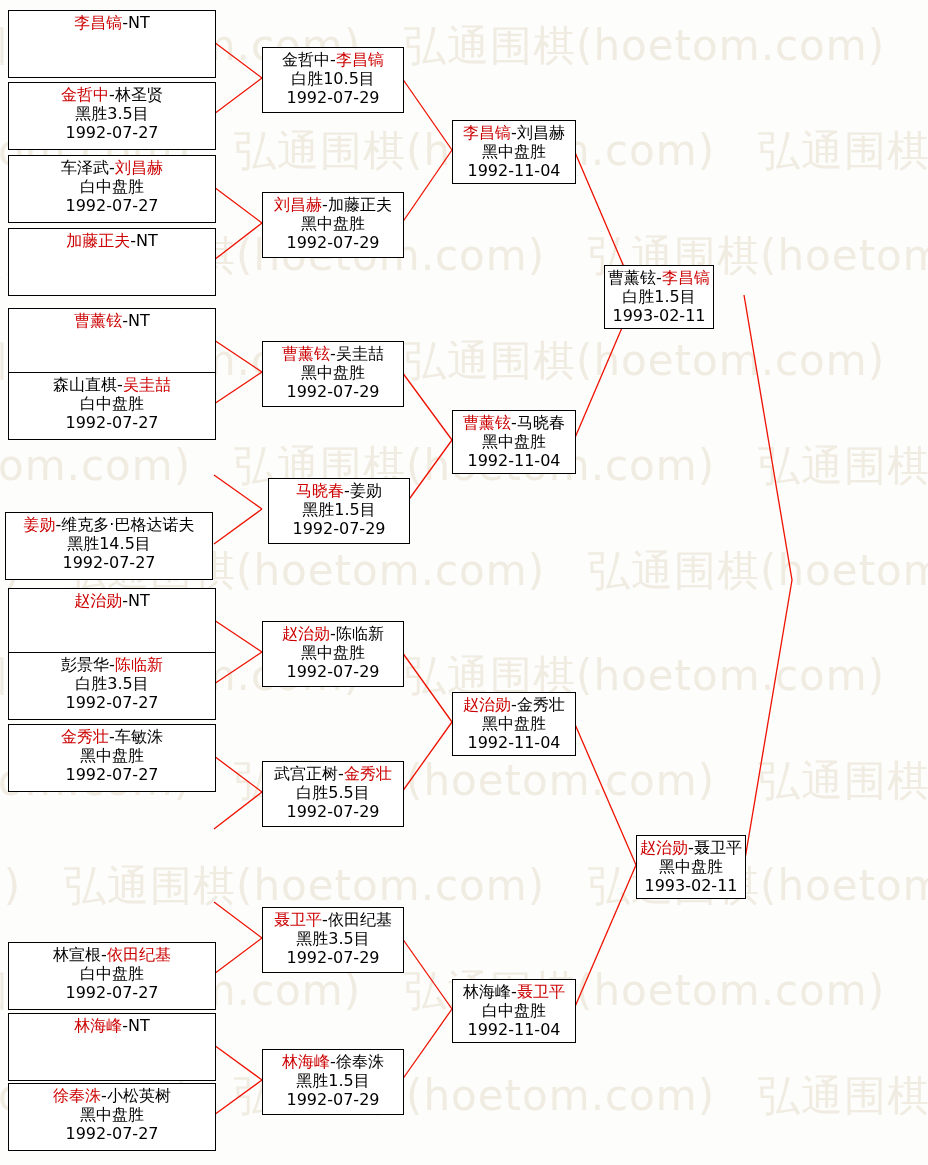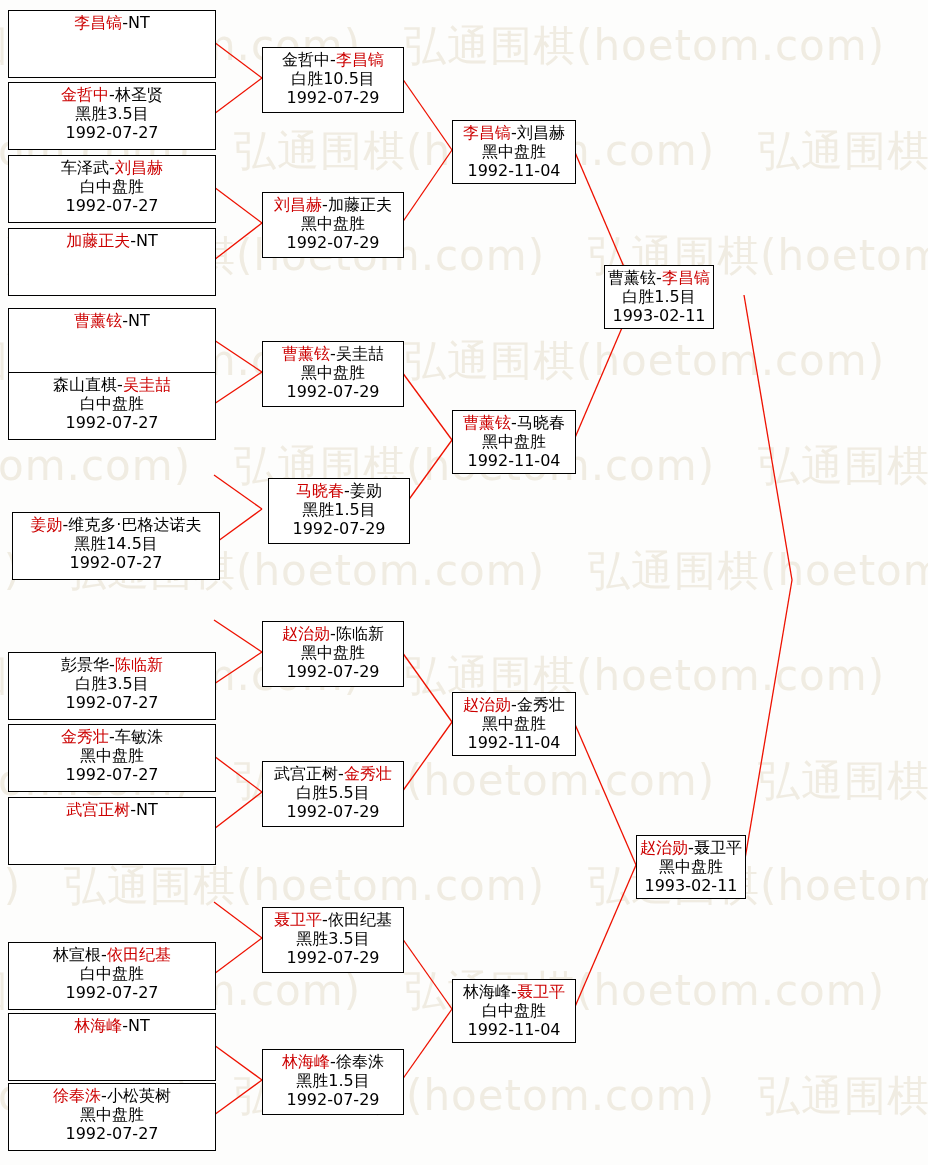--- a/index.html
+++ b/index.html
@@ -90,39 +90,39 @@
   <div class="box" style="left:8px;top:308px;width:206px;height:64px">
     <div><span></span><span class="win">曹薰铉</span><span>-NT</span></div>
     <div></div>
     <div></div>
   </div>
   <div class="box" style="left:8px;top:372px;width:206px;height:64px">
     <div><span>森山直棋-</span><span class="win">吴圭喆</span><span></span></div>
     <div>白中盘胜</div>
     <div>1992-07-27</div>
   </div>
-  <div class="box" style="left:12px;top:512px;width:206px;height:64px">
+  <div class="box" style="left:5px;top:512px;width:206px;height:64px">
     <div><span class="win">姜勋</span><span>-维克多·巴格达诺夫</span></div>
     <div>黑胜14.5目</div>
     <div>1992-07-27</div>
+  </div>
+  <div class="box" style="left:8px;top:588px;width:206px;height:64px">
+    <div><span></span><span class="win">赵治勋</span><span>-NT</span></div>
+    <div></div>
+    <div></div>
   </div>
   <div class="box" style="left:8px;top:652px;width:206px;height:64px">
     <div><span>彭景华-</span><span class="win">陈临新</span><span></span></div>
     <div>白胜3.5目</div>
     <div>1992-07-27</div>
   </div>
   <div class="box" style="left:8px;top:724px;width:206px;height:64px">
     <div><span></span><span class="win">金秀壮</span><span>-车敏洙</span></div>
     <div>黑中盘胜</div>
     <div>1992-07-27</div>
-  </div>
-  <div class="box" style="left:8px;top:797px;width:206px;height:64px">
-    <div><span></span><span class="win">武宫正树</span><span>-NT</span></div>
-    <div></div>
-    <div></div>
   </div>
   <div class="box" style="left:8px;top:942px;width:206px;height:64px">
     <div><span>林宣根-</span><span class="win">依田纪基</span><span></span></div>
     <div>白中盘胜</div>
     <div>1992-07-27</div>
   </div>
   <div class="box" style="left:8px;top:1013px;width:206px;height:64px">
     <div><span></span><span class="win">林海峰</span><span>-NT</span></div>
     <div></div>
     <div></div>

